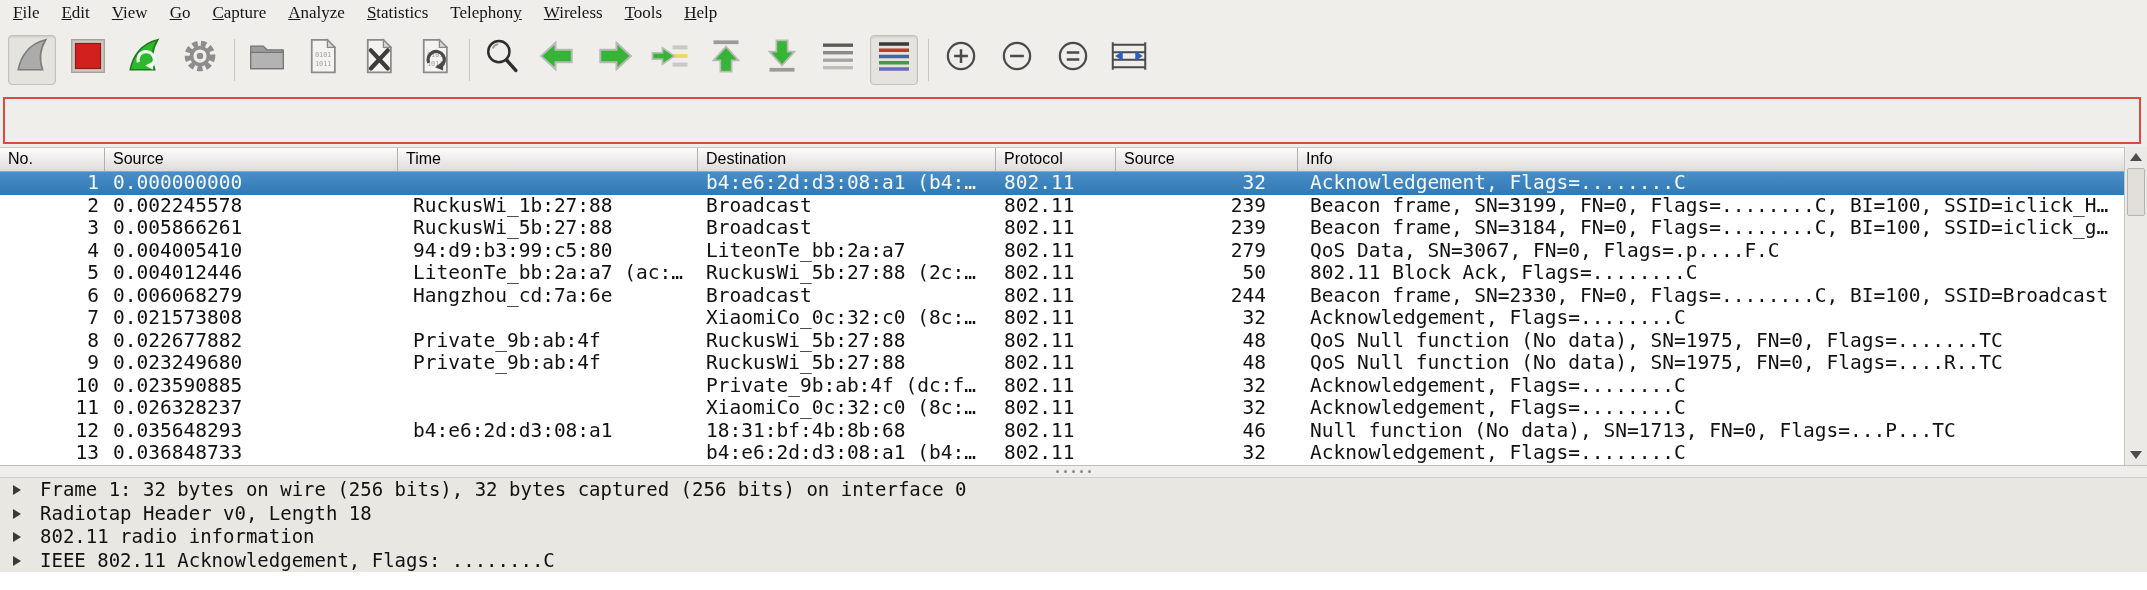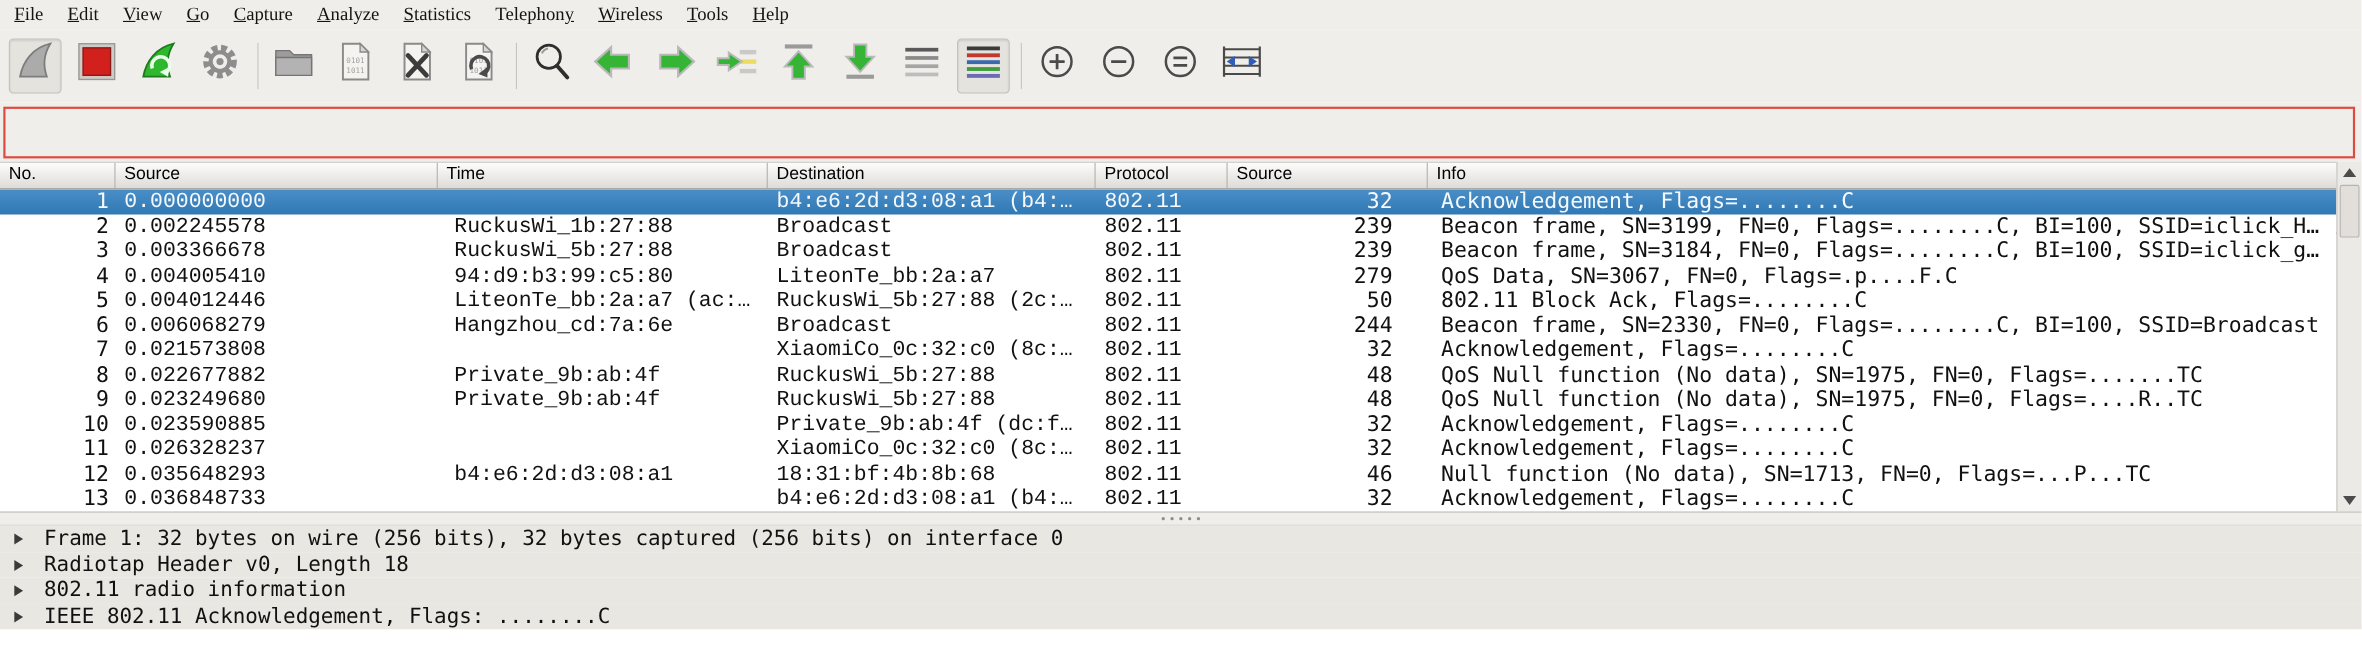--- a/index.html
+++ b/index.html
@@ -63,21 +63,21 @@
            overflow:hidden; white-space:nowrap; flex-shrink:0; }
   .col0{width:105px}.col1{width:300px}.col2{width:293px}.col3{width:298px}
   .col4{width:120px}.col5{width:182px}.col6{flex:1;min-width:0;border-right:none}
   .list-body {
     position:absolute; left:0; top:172px; width:2124px; height:293px; background:#fff;
     font-family:"DejaVu Sans Mono", monospace; font-size:19.5px; overflow:hidden;
   }
   .prow { display:flex; height:22.5px; line-height:22.5px; white-space:pre; color:#111; }
   .pcell { overflow:hidden; flex-shrink:0; }
   .c-no { text-align:right; padding-right:6px; }
-  .c-time,.c-src,.c-dst,.c-proto { padding-left:8px;font-family:Liberation Mono, monospace; }
+  .c-time,.c-src,.c-dst,.c-proto { padding-left:8px; }
   .c-len { text-align:right; padding-right:32px; }
   .c-info { padding-left:12px; }
   .prow.selected { background:linear-gradient(var(--selection-blue-top), var(--selection-blue)); color:#f4f9fd; }
   
   .scrollbar { position:absolute; left:2124px; top:147px; width:23px; height:318px;
                background:#eceae7; border-left:1px solid #c6c4c0; }
   .sb-up,.sb-down { position:absolute; left:0; width:22px; height:18px;
                     display:flex; align-items:center; justify-content:center; }
   .sb-up { top:1px; } .sb-down { bottom:1px; }
   .tri-up { width:0;height:0;border-left:6px solid transparent;border-right:6px solid transparent;
@@ -326,21 +326,21 @@
     <div class="hcell col2">Source</div>
     <div class="hcell col1">Time</div>
     <div class="hcell col3">Destination</div>
     <div class="hcell col4">Protocol</div>
     <div class="hcell col5">Source</div>
     <div class="hcell col6">Info</div>
   </div>
 <div class="list-body">
     <div class="prow selected"><div class="pcell col0 c-no">1</div><div class="pcell col1 c-time">0.000000000</div><div class="pcell col2 c-src"></div><div class="pcell col3 c-dst">b4:e6:2d:d3:08:a1 (b4:…</div><div class="pcell col4 c-proto">802.11</div><div class="pcell col5 c-len">32</div><div class="pcell col6 c-info">Acknowledgement, Flags=........C</div></div>
     <div class="prow"><div class="pcell col0 c-no">2</div><div class="pcell col1 c-time">0.002245578</div><div class="pcell col2 c-src">RuckusWi_1b:27:88</div><div class="pcell col3 c-dst">Broadcast</div><div class="pcell col4 c-proto">802.11</div><div class="pcell col5 c-len">239</div><div class="pcell col6 c-info">Beacon frame, SN=3199, FN=0, Flags=........C, BI=100, SSID=iclick_H…</div></div>
-    <div class="prow"><div class="pcell col0 c-no">3</div><div class="pcell col1 c-time">0.003366678</div><div class="pcell col2 c-src">RuckusWi_5b:27:88</div><div class="pcell col3 c-dst">Broadcast</div><div class="pcell col4 c-proto">802.11</div><div class="pcell col5 c-len">239</div><div class="pcell col6 c-info">Beacon frame, SN=3184, FN=0, Flags=........C, BI=100, SSID=iclick_g…</div></div>
+    <div class="prow"><div class="pcell col0 c-no">3</div><div class="pcell col1 c-time">0.005866261</div><div class="pcell col2 c-src">RuckusWi_5b:27:88</div><div class="pcell col3 c-dst">Broadcast</div><div class="pcell col4 c-proto">802.11</div><div class="pcell col5 c-len">239</div><div class="pcell col6 c-info">Beacon frame, SN=3184, FN=0, Flags=........C, BI=100, SSID=iclick_g…</div></div>
     <div class="prow"><div class="pcell col0 c-no">4</div><div class="pcell col1 c-time">0.004005410</div><div class="pcell col2 c-src">94:d9:b3:99:c5:80</div><div class="pcell col3 c-dst">LiteonTe_bb:2a:a7</div><div class="pcell col4 c-proto">802.11</div><div class="pcell col5 c-len">279</div><div class="pcell col6 c-info">QoS Data, SN=3067, FN=0, Flags=.p....F.C</div></div>
     <div class="prow"><div class="pcell col0 c-no">5</div><div class="pcell col1 c-time">0.004012446</div><div class="pcell col2 c-src">LiteonTe_bb:2a:a7 (ac:…</div><div class="pcell col3 c-dst">RuckusWi_5b:27:88 (2c:…</div><div class="pcell col4 c-proto">802.11</div><div class="pcell col5 c-len">50</div><div class="pcell col6 c-info">802.11 Block Ack, Flags=........C</div></div>
     <div class="prow"><div class="pcell col0 c-no">6</div><div class="pcell col1 c-time">0.006068279</div><div class="pcell col2 c-src">Hangzhou_cd:7a:6e</div><div class="pcell col3 c-dst">Broadcast</div><div class="pcell col4 c-proto">802.11</div><div class="pcell col5 c-len">244</div><div class="pcell col6 c-info">Beacon frame, SN=2330, FN=0, Flags=........C, BI=100, SSID=Broadcast</div></div>
     <div class="prow"><div class="pcell col0 c-no">7</div><div class="pcell col1 c-time">0.021573808</div><div class="pcell col2 c-src"></div><div class="pcell col3 c-dst">XiaomiCo_0c:32:c0 (8c:…</div><div class="pcell col4 c-proto">802.11</div><div class="pcell col5 c-len">32</div><div class="pcell col6 c-info">Acknowledgement, Flags=........C</div></div>
     <div class="prow"><div class="pcell col0 c-no">8</div><div class="pcell col1 c-time">0.022677882</div><div class="pcell col2 c-src">Private_9b:ab:4f</div><div class="pcell col3 c-dst">RuckusWi_5b:27:88</div><div class="pcell col4 c-proto">802.11</div><div class="pcell col5 c-len">48</div><div class="pcell col6 c-info">QoS Null function (No data), SN=1975, FN=0, Flags=.......TC</div></div>
     <div class="prow"><div class="pcell col0 c-no">9</div><div class="pcell col1 c-time">0.023249680</div><div class="pcell col2 c-src">Private_9b:ab:4f</div><div class="pcell col3 c-dst">RuckusWi_5b:27:88</div><div class="pcell col4 c-proto">802.11</div><div class="pcell col5 c-len">48</div><div class="pcell col6 c-info">QoS Null function (No data), SN=1975, FN=0, Flags=....R..TC</div></div>
     <div class="prow"><div class="pcell col0 c-no">10</div><div class="pcell col1 c-time">0.023590885</div><div class="pcell col2 c-src"></div><div class="pcell col3 c-dst">Private_9b:ab:4f (dc:f…</div><div class="pcell col4 c-proto">802.11</div><div class="pcell col5 c-len">32</div><div class="pcell col6 c-info">Acknowledgement, Flags=........C</div></div>
     <div class="prow"><div class="pcell col0 c-no">11</div><div class="pcell col1 c-time">0.026328237</div><div class="pcell col2 c-src"></div><div class="pcell col3 c-dst">XiaomiCo_0c:32:c0 (8c:…</div><div class="pcell col4 c-proto">802.11</div><div class="pcell col5 c-len">32</div><div class="pcell col6 c-info">Acknowledgement, Flags=........C</div></div>
     <div class="prow"><div class="pcell col0 c-no">12</div><div class="pcell col1 c-time">0.035648293</div><div class="pcell col2 c-src">b4:e6:2d:d3:08:a1</div><div class="pcell col3 c-dst">18:31:bf:4b:8b:68</div><div class="pcell col4 c-proto">802.11</div><div class="pcell col5 c-len">46</div><div class="pcell col6 c-info">Null function (No data), SN=1713, FN=0, Flags=...P...TC</div></div>
     <div class="prow"><div class="pcell col0 c-no">13</div><div class="pcell col1 c-time">0.036848733</div><div class="pcell col2 c-src"></div><div class="pcell col3 c-dst">b4:e6:2d:d3:08:a1 (b4:…</div><div class="pcell col4 c-proto">802.11</div><div class="pcell col5 c-len">32</div><div class="pcell col6 c-info">Acknowledgement, Flags=........C</div></div>

